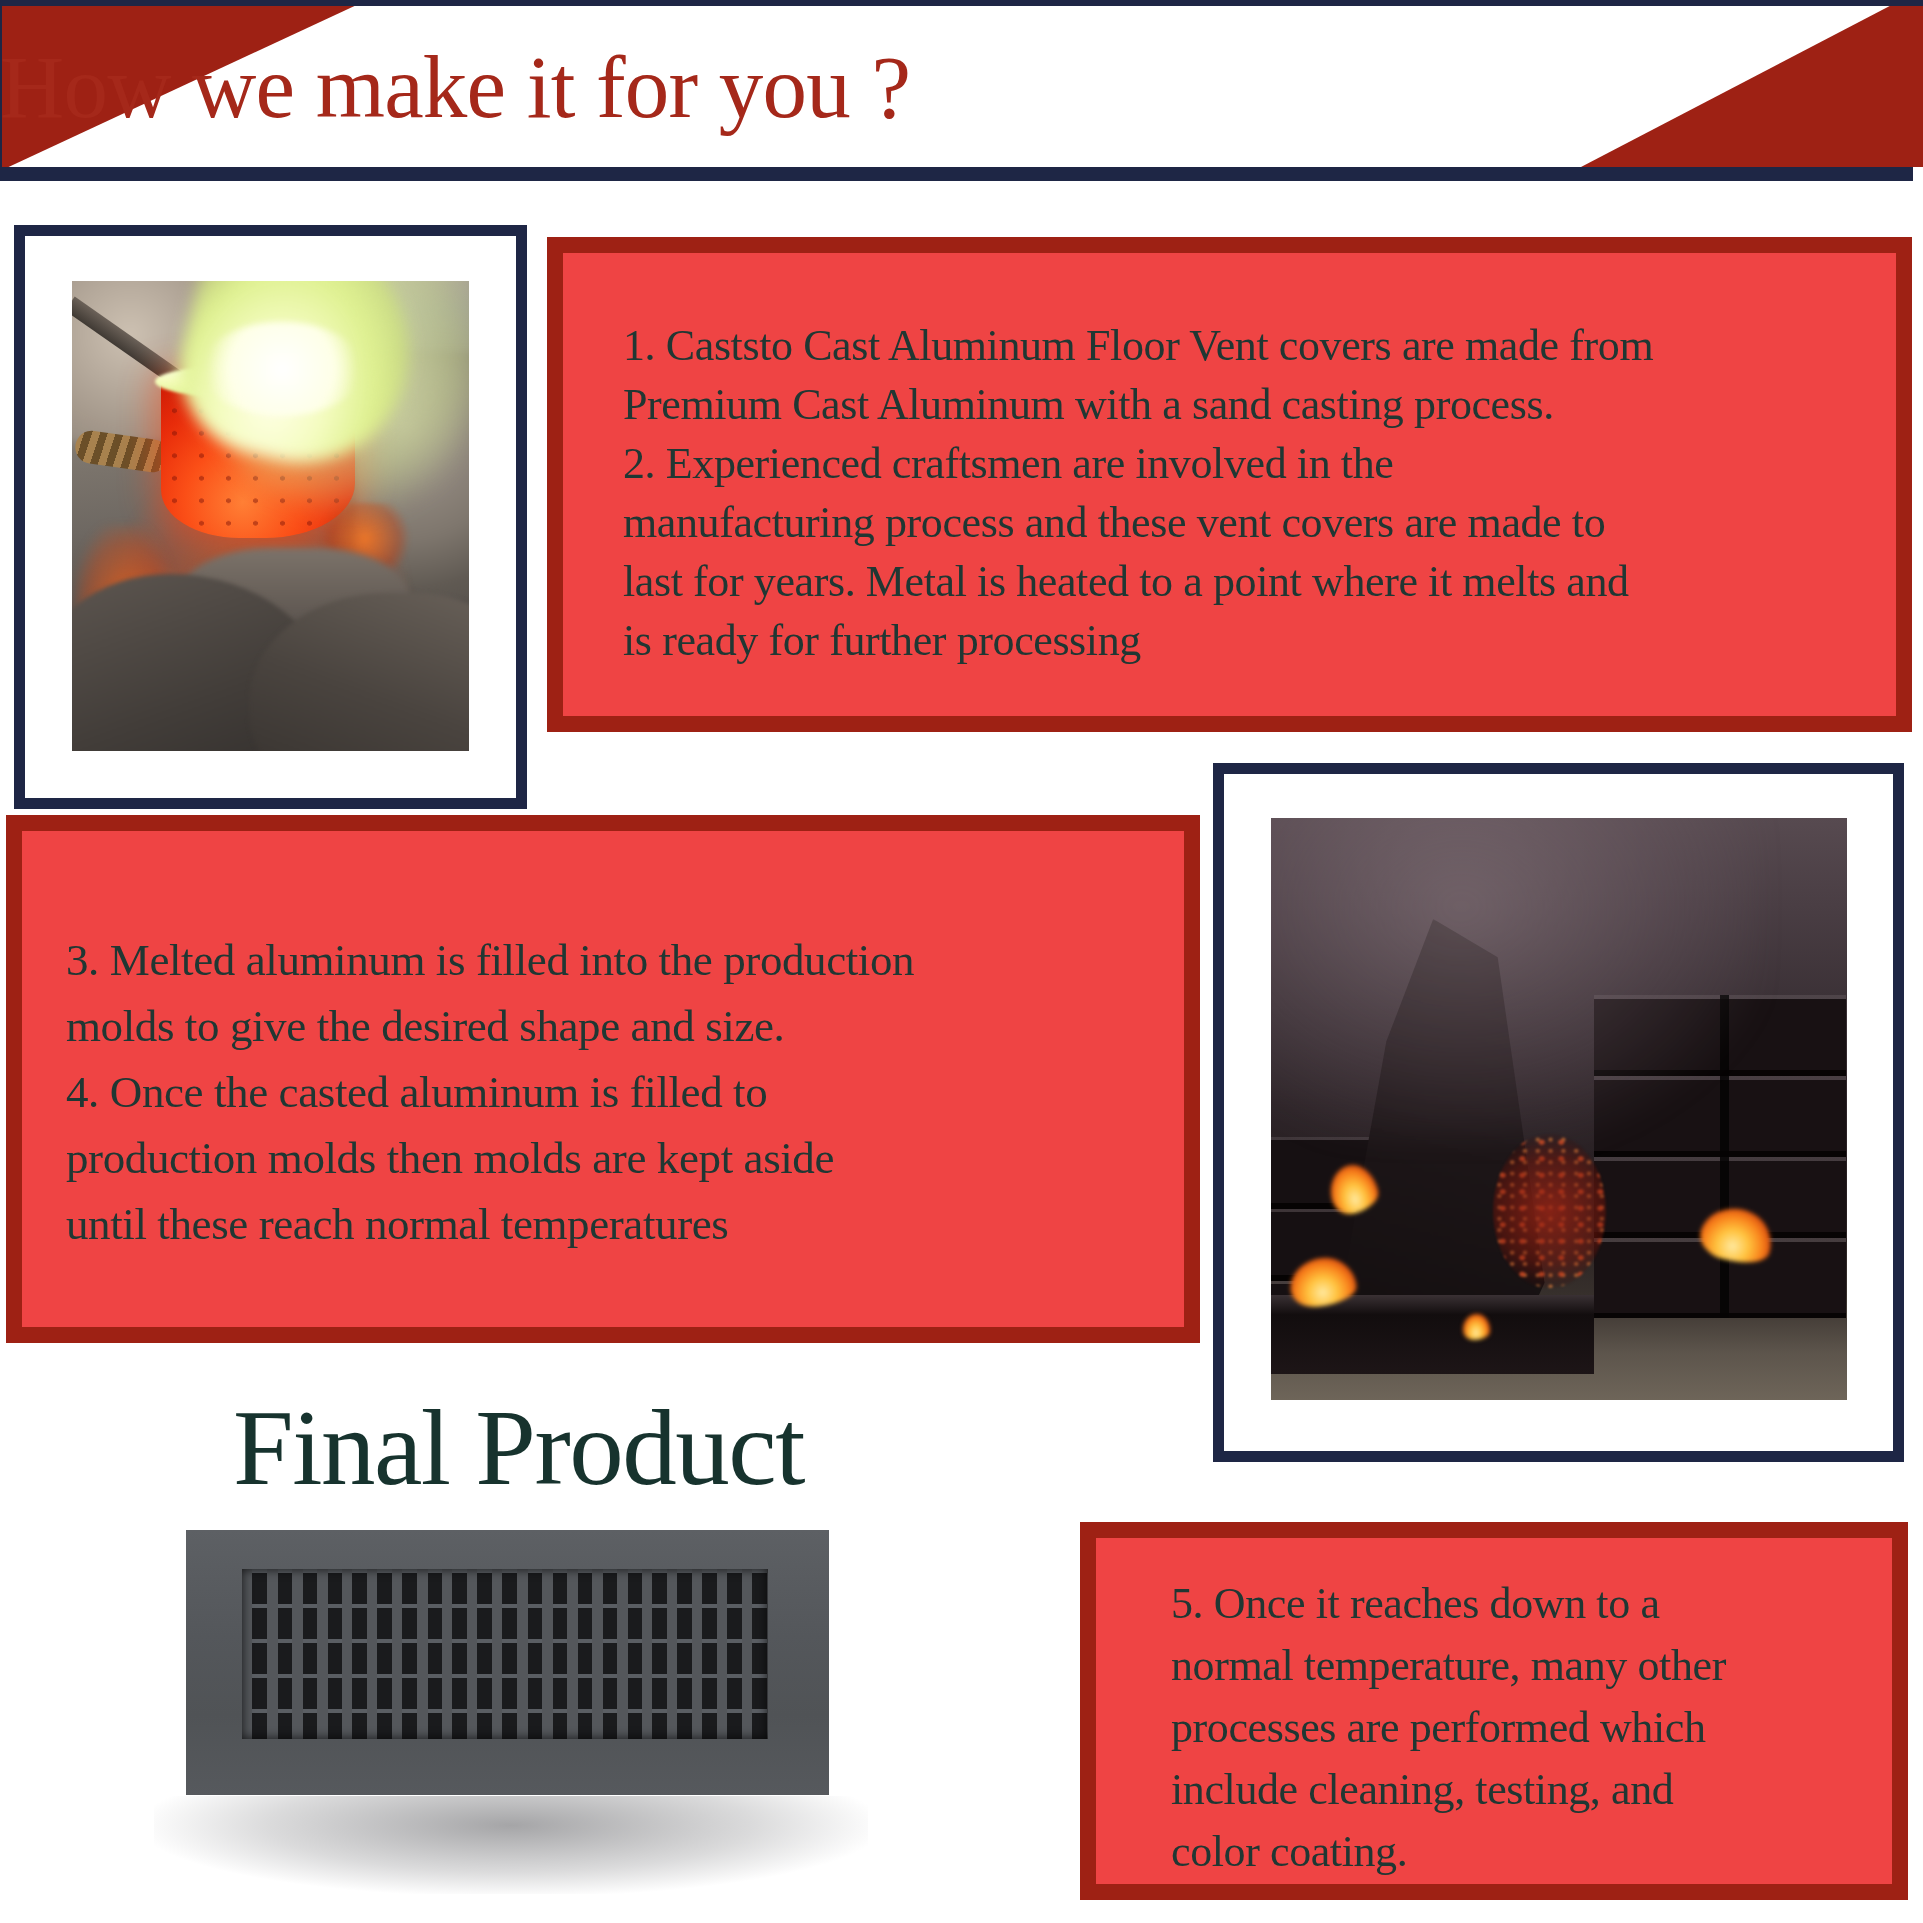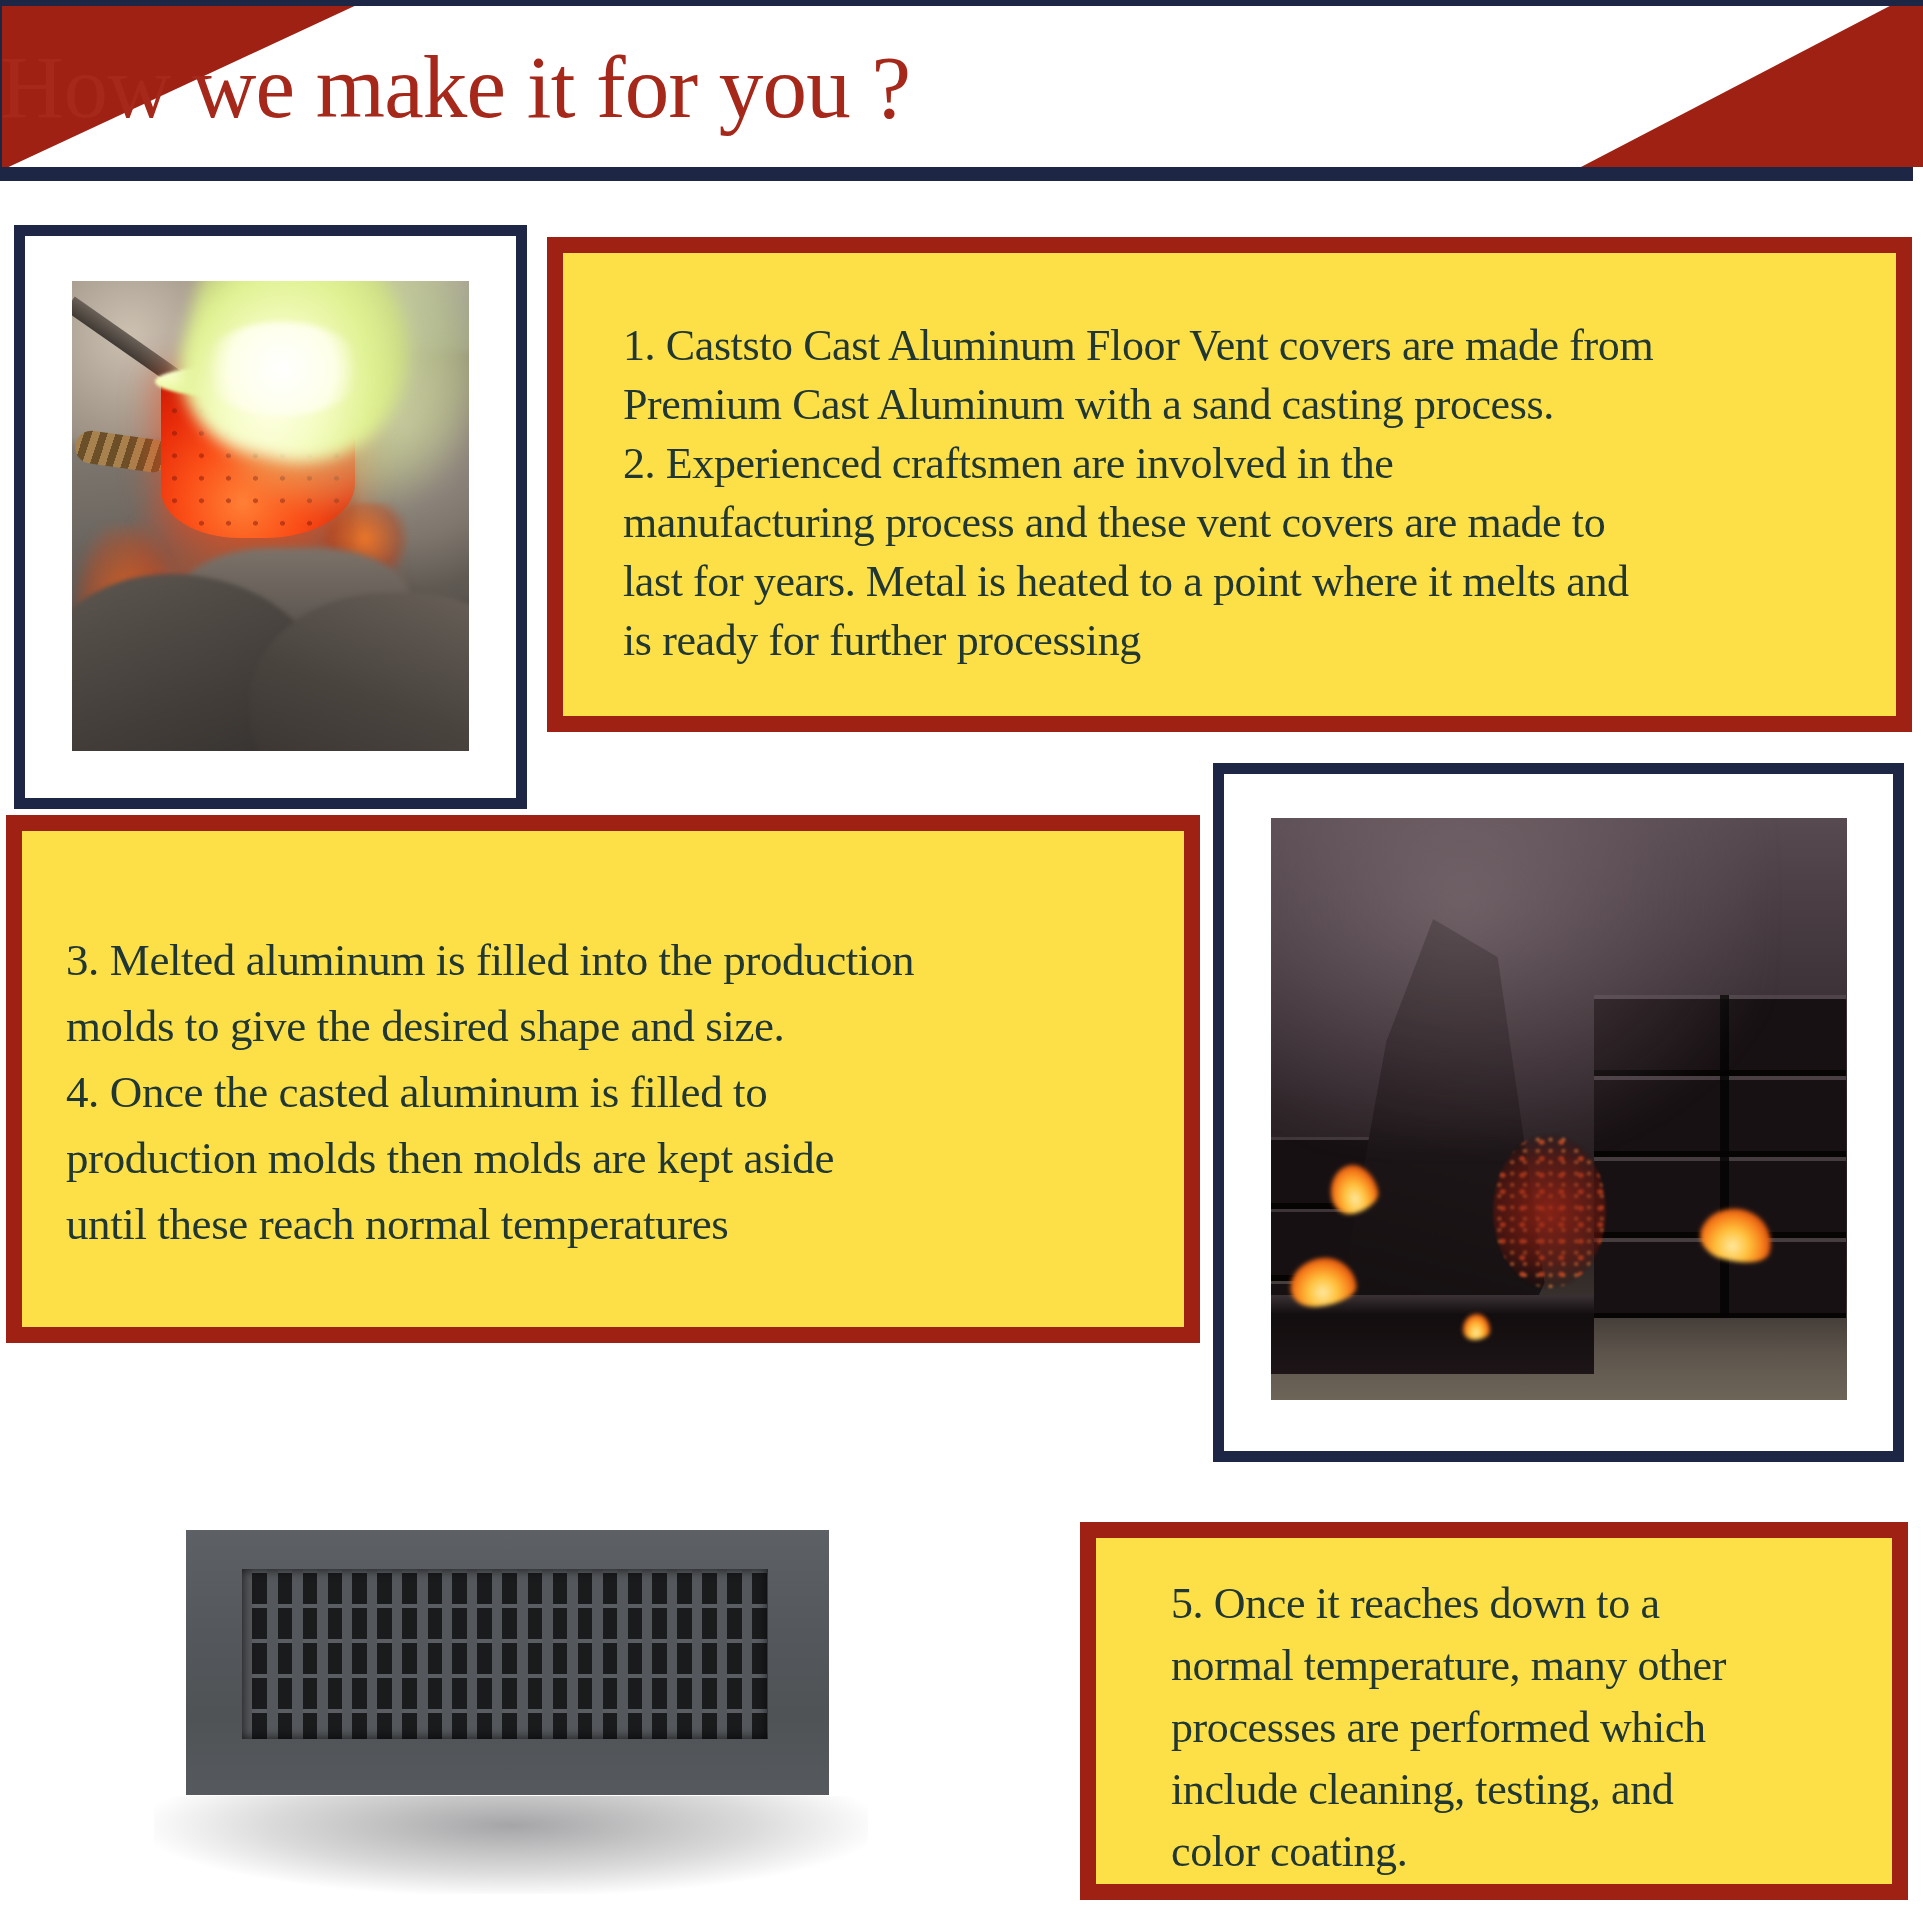--- a/index.html
+++ b/index.html
@@ -99,21 +99,21 @@
   .flame:nth-of-type(4){left:297px;top:272px;width:45px;height:81px;transform:rotate(-4deg);}
   .flame:nth-of-type(5){left:374px;top:289px;width:42px;height:65px;transform:rotate(10deg);}
   .flame:nth-of-type(6){left:455px;top:310px;width:80px;height:57px;transform:rotate(18deg);}
   .flame:nth-of-type(7){left:337px;top:374px;width:47px;height:69px;transform:rotate(-6deg);}
   .flame:nth-of-type(8){left:430px;top:391px;width:72px;height:53px;transform:rotate(16deg);}
   .flame:nth-of-type(9){left:59px;top:347px;width:47px;height:48px;transform:rotate(-14deg);}
   .flame:nth-of-type(10){left:19px;top:440px;width:66px;height:48px;transform:rotate(-6deg);}
   .flame:nth-of-type(11){left:192px;top:496px;width:27px;height:25.6px;}
 
   
-  .step-box{background:#fde047;border:16.5px solid;}
+  .step-box{background:#ef4444;border:16.5px solid;}
   .box-steps-1-2{left:547px;top:237px;width:1365px;height:495px;}
   .box-steps-3-4{left:6px;top:815px;width:1194px;height:528px;}
   .box-step-5{left:1080px;top:1522px;width:828px;height:378px;}
   .step-text{white-space:pre-line;letter-spacing:-0.4px;}
   .box-steps-1-2 .step-text{padding:63px 41px 0 60px;font-size:44px;line-height:59px;}
   .box-steps-3-4 .step-text{padding:84px 22.5px 0 44px;font-size:45px;line-height:66px;margin-top:12px;}
   .box-step-5 .step-text{padding:35px 19px 7px 75px;font-size:44px;line-height:62px;}
 
   
   .final-heading{left:158px;top:1384px;width:721px;height:128px;line-height:128px;
@@ -196,20 +196,21 @@
       <i class="flame"></i>
       <i class="flame"></i>
       <i class="flame"></i>
       <i class="flame"></i>
       <i class="flame"></i>
       <i class="flame"></i>
       <i class="p2-smoke"></i>
     </div>
   </div>
 
+  <div class="abs final-heading" style="color:#17332e">Final Product</div>
 
   <div class="abs vent" role="img" aria-label="cast-aluminum-floor-vent-photo">
     <div class="abs vent-grille"></div>
   </div>
   <div class="abs vent-shadow"></div>
 
   <div class="abs step-box box-step-5" style="border-color:#9e2114">
     <div class="step-text" style="color:#203733">5. Once it reaches down to a
 normal temperature, many other
 processes are performed which

